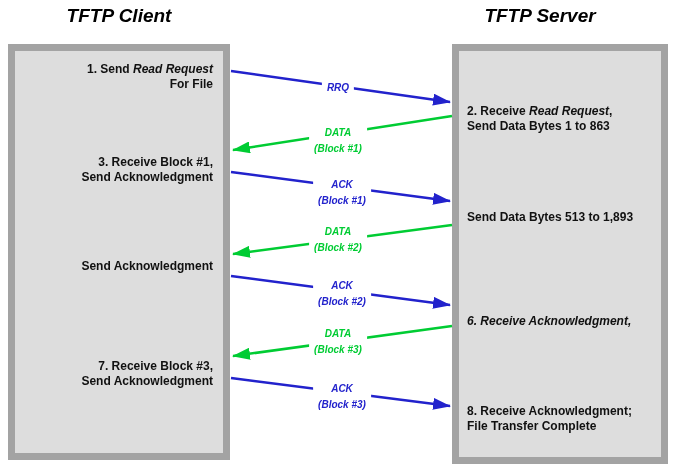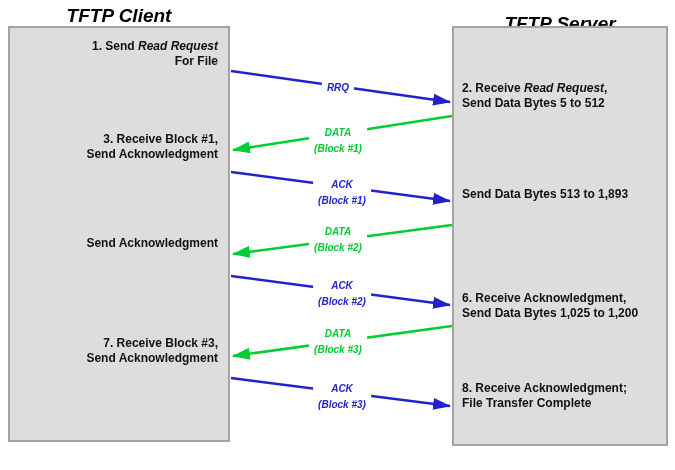--- a/index.html
+++ b/index.html
@@ -14,27 +14,27 @@
   .col-title {
     position: absolute;
     top: 5px;
     font-size: 19px;
     font-weight: bold;
     color: #000;
     text-align: center;
     font-style: italic;
   }
   #client-title { left: 8px;  width: 222px; }
-  #server-title { left: 452px; width: 216px; margin-top: 8px; }
+  #server-title { left: 432px; width: 216px; }
 
   .host-box {
     position: absolute;
-    top: 26px;
+    top: 44px;
     background: var(--box-fill, #ddd);
-    border: 2px solid #a3a3a3;
+    border: 7px solid #a3a3a3;
     box-sizing: border-box;
   }
   #client-box { left: 8px;   width: 222px; height: 416px; }
   #server-box { left: 452px; width: 216px; height: 420px; }
 
   .step {
     position: absolute;
     font-size: 12px;
     font-weight: bold;
     color: #111;
@@ -94,28 +94,27 @@
     </div>
     <div class="step client-step" style="top:308px;">
       <div>7. Receive Block #3,</div>
       <div>Send Acknowledgment</div>
     </div>
   </div>
 
   <div class="host-box" id="server-box">
     <div class="step server-step" style="top:53px;">
       <div><span>2. Receive </span><i>Read Request</i><span>,</span></div>
-      <div>Send Data Bytes 5 to 512</div>
+      <div>Send Data Bytes 1 to 863</div>
     </div>
     <div class="step server-step" style="top:159px;">
       <div>Send Data Bytes 513 to 1,893</div>
     </div>
-    <div class="step server-step" style="top:263px;">
+    <div class="step server-step" style="top:263px;font-style:italic;">
       <div>6. Receive Acknowledgment,</div>
-      <div>Send Data Bytes 1,025 to 1,200</div>
     </div>
     <div class="step server-step" style="top:353px;">
       <div>8. Receive Acknowledgment;</div>
       <div>File Transfer Complete</div>
     </div>
   </div>
 
   <svg id="arrow-layer" viewBox="0 0 675 470" xmlns="http://www.w3.org/2000/svg">
     <defs>
       <marker id="ah-blue" markerUnits="userSpaceOnUse" markerWidth="18" markerHeight="12" refX="17" refY="6" orient="auto">

